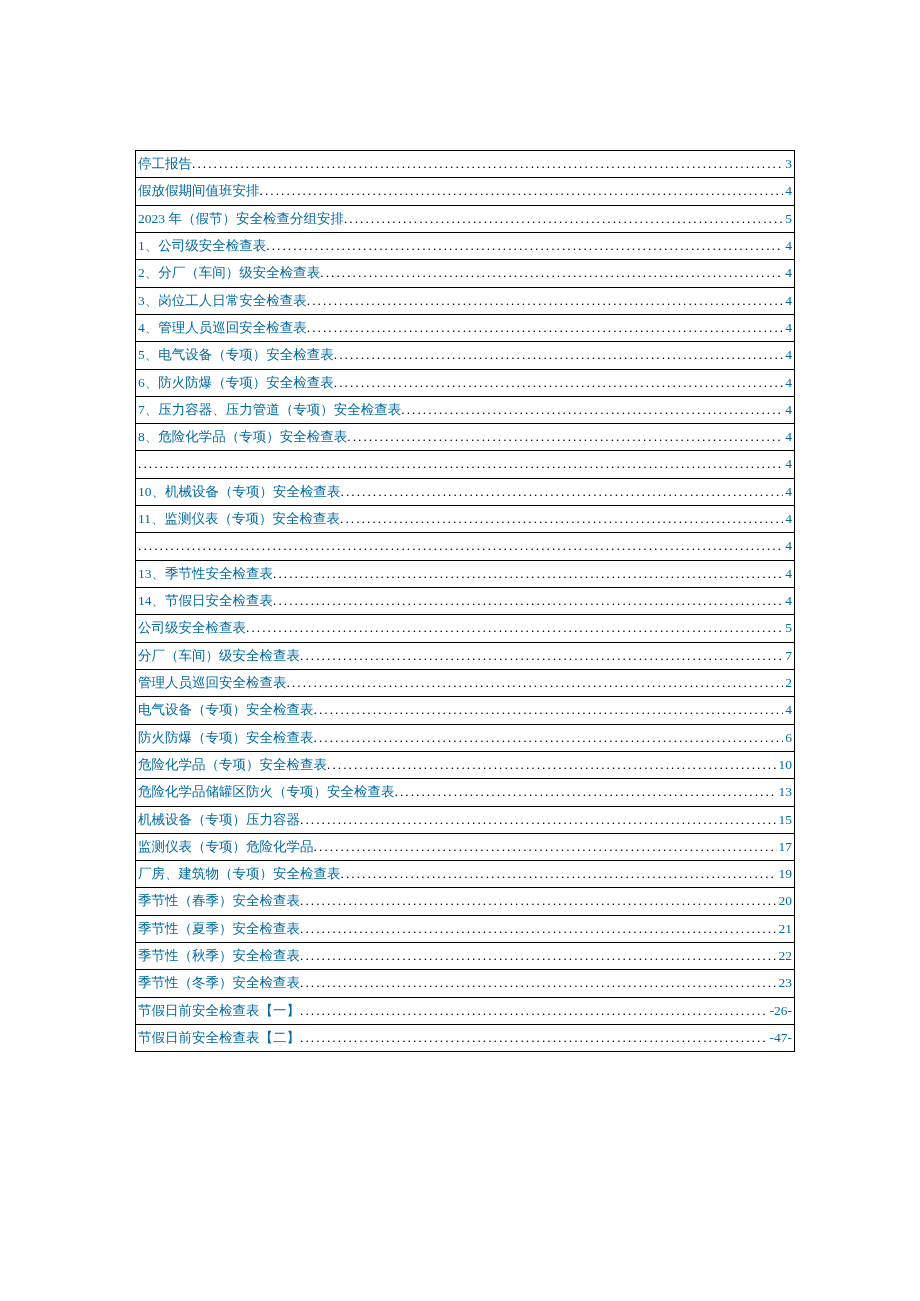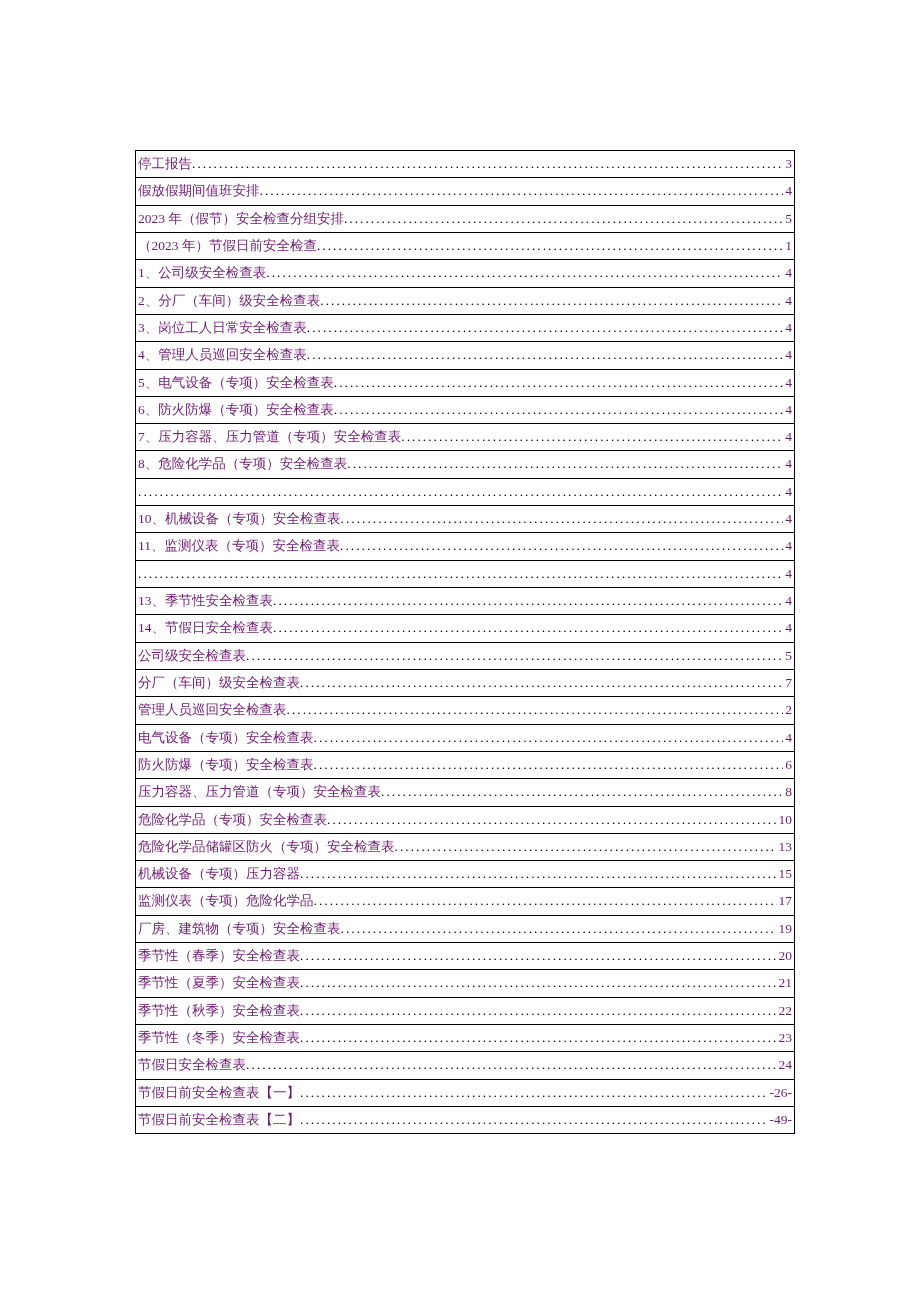--- a/index.html
+++ b/index.html
@@ -16,21 +16,21 @@
     }
     .toc-container {
       border: 1px solid #000;
       width: 100%;
     }
     .toc-entry {
       display: flex;
       align-items: baseline;
       font-size: 13.5px;
       line-height: 1.95;
-      color: #701a75;
+      color: #0369a1;
       padding: 0 2px;
       white-space: nowrap;
       border-bottom: 1px solid #000;
     }
     .toc-entry:last-child {
       border-bottom: none;
       justify-content: center;
     }
     .toc-title {
       flex-shrink: 0;
@@ -62,25 +62,20 @@
       <span class="toc-title">假放假期间值班安排</span>
       <span class="toc-dots"></span>
       <span class="toc-page">4</span>
     </div>
     <div class="toc-entry">
       <span class="toc-title">2023 年（假节）安全检查分组安排</span>
       <span class="toc-dots"></span>
       <span class="toc-page">5</span>
     </div>
     <div class="toc-entry">
-      <span class="toc-title">（2023 年）节假日前安全检查</span>
-      <span class="toc-dots"></span>
-      <span class="toc-page">1</span>
-    </div>
-    <div class="toc-entry">
       <span class="toc-title">1、公司级安全检查表</span>
       <span class="toc-dots"></span>
       <span class="toc-page">4</span>
     </div>
     <div class="toc-entry">
       <span class="toc-title">2、分厂（车间）级安全检查表</span>
       <span class="toc-dots"></span>
       <span class="toc-page">4</span>
     </div>
     <div class="toc-entry">
@@ -160,25 +155,20 @@
       <span class="toc-title">电气设备（专项）安全检查表</span>
       <span class="toc-dots"></span>
       <span class="toc-page">4</span>
     </div>
     <div class="toc-entry">
       <span class="toc-title">防火防爆（专项）安全检查表</span>
       <span class="toc-dots"></span>
       <span class="toc-page">6</span>
     </div>
     <div class="toc-entry">
-      <span class="toc-title">压力容器、压力管道（专项）安全检查表</span>
-      <span class="toc-dots"></span>
-      <span class="toc-page">8</span>
-    </div>
-    <div class="toc-entry">
       <span class="toc-title">危险化学品（专项）安全检查表</span>
       <span class="toc-dots"></span>
       <span class="toc-page">10</span>
     </div>
     <div class="toc-entry">
       <span class="toc-title">危险化学品储罐区防火（专项）安全检查表</span>
       <span class="toc-dots"></span>
       <span class="toc-page">13</span>
     </div>
     <div class="toc-entry">
@@ -210,27 +200,22 @@
       <span class="toc-title">季节性（秋季）安全检查表</span>
       <span class="toc-dots"></span>
       <span class="toc-page">22</span>
     </div>
     <div class="toc-entry">
       <span class="toc-title">季节性（冬季）安全检查表</span>
       <span class="toc-dots"></span>
       <span class="toc-page">23</span>
     </div>
     <div class="toc-entry">
-      <span class="toc-title">节假日安全检查表</span>
-      <span class="toc-dots"></span>
-      <span class="toc-page">24</span>
-    </div>
-    <div class="toc-entry">
       <span class="toc-title">节假日前安全检查表【一】</span>
       <span class="toc-dots"></span>
       <span class="toc-page">-26-</span>
     </div>
     <div class="toc-entry">
       <span class="toc-title">节假日前安全检查表【二】</span>
       <span class="toc-dots"></span>
-      <span class="toc-page">-49-</span>
+      <span class="toc-page">-47-</span>
     </div>
   </div>
 
 </body></html>

